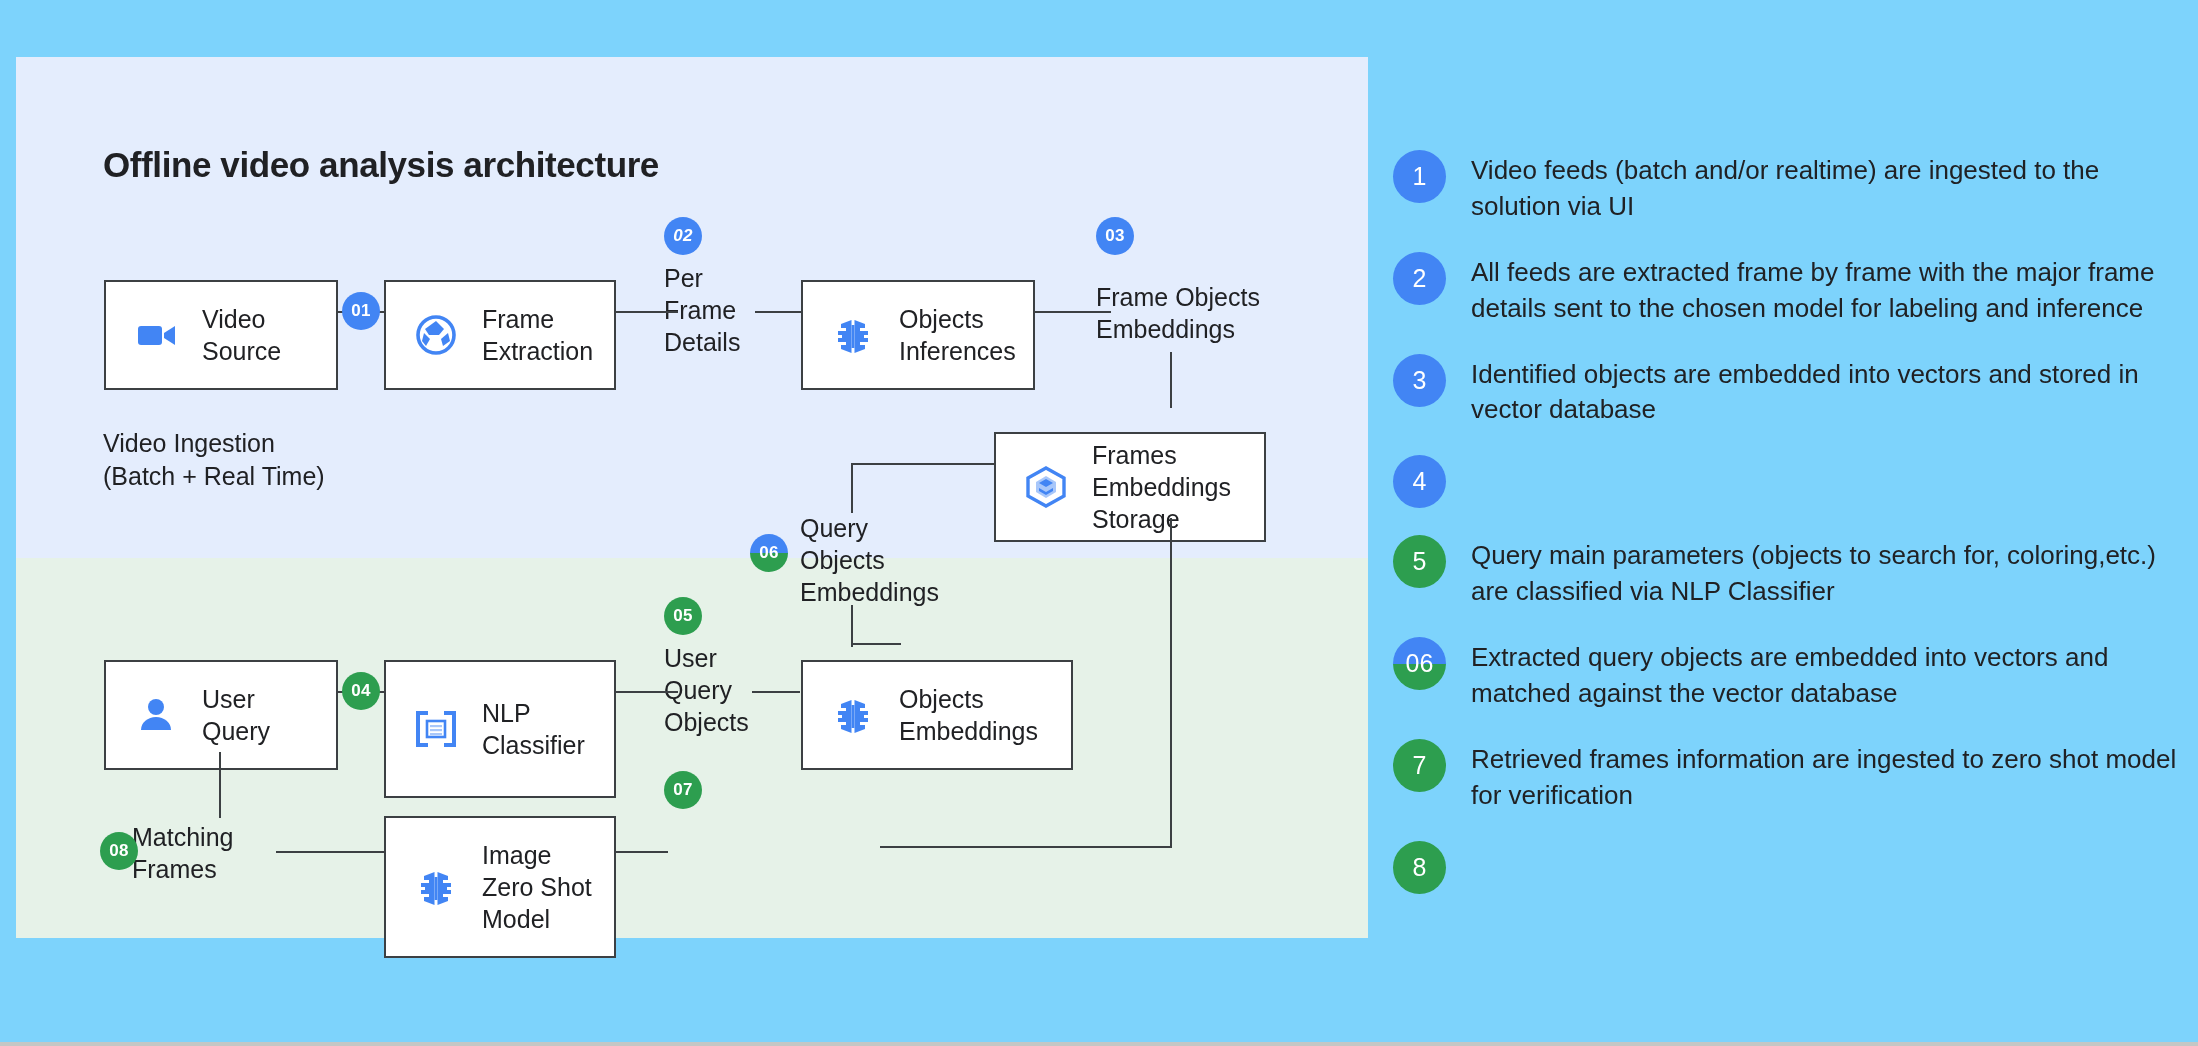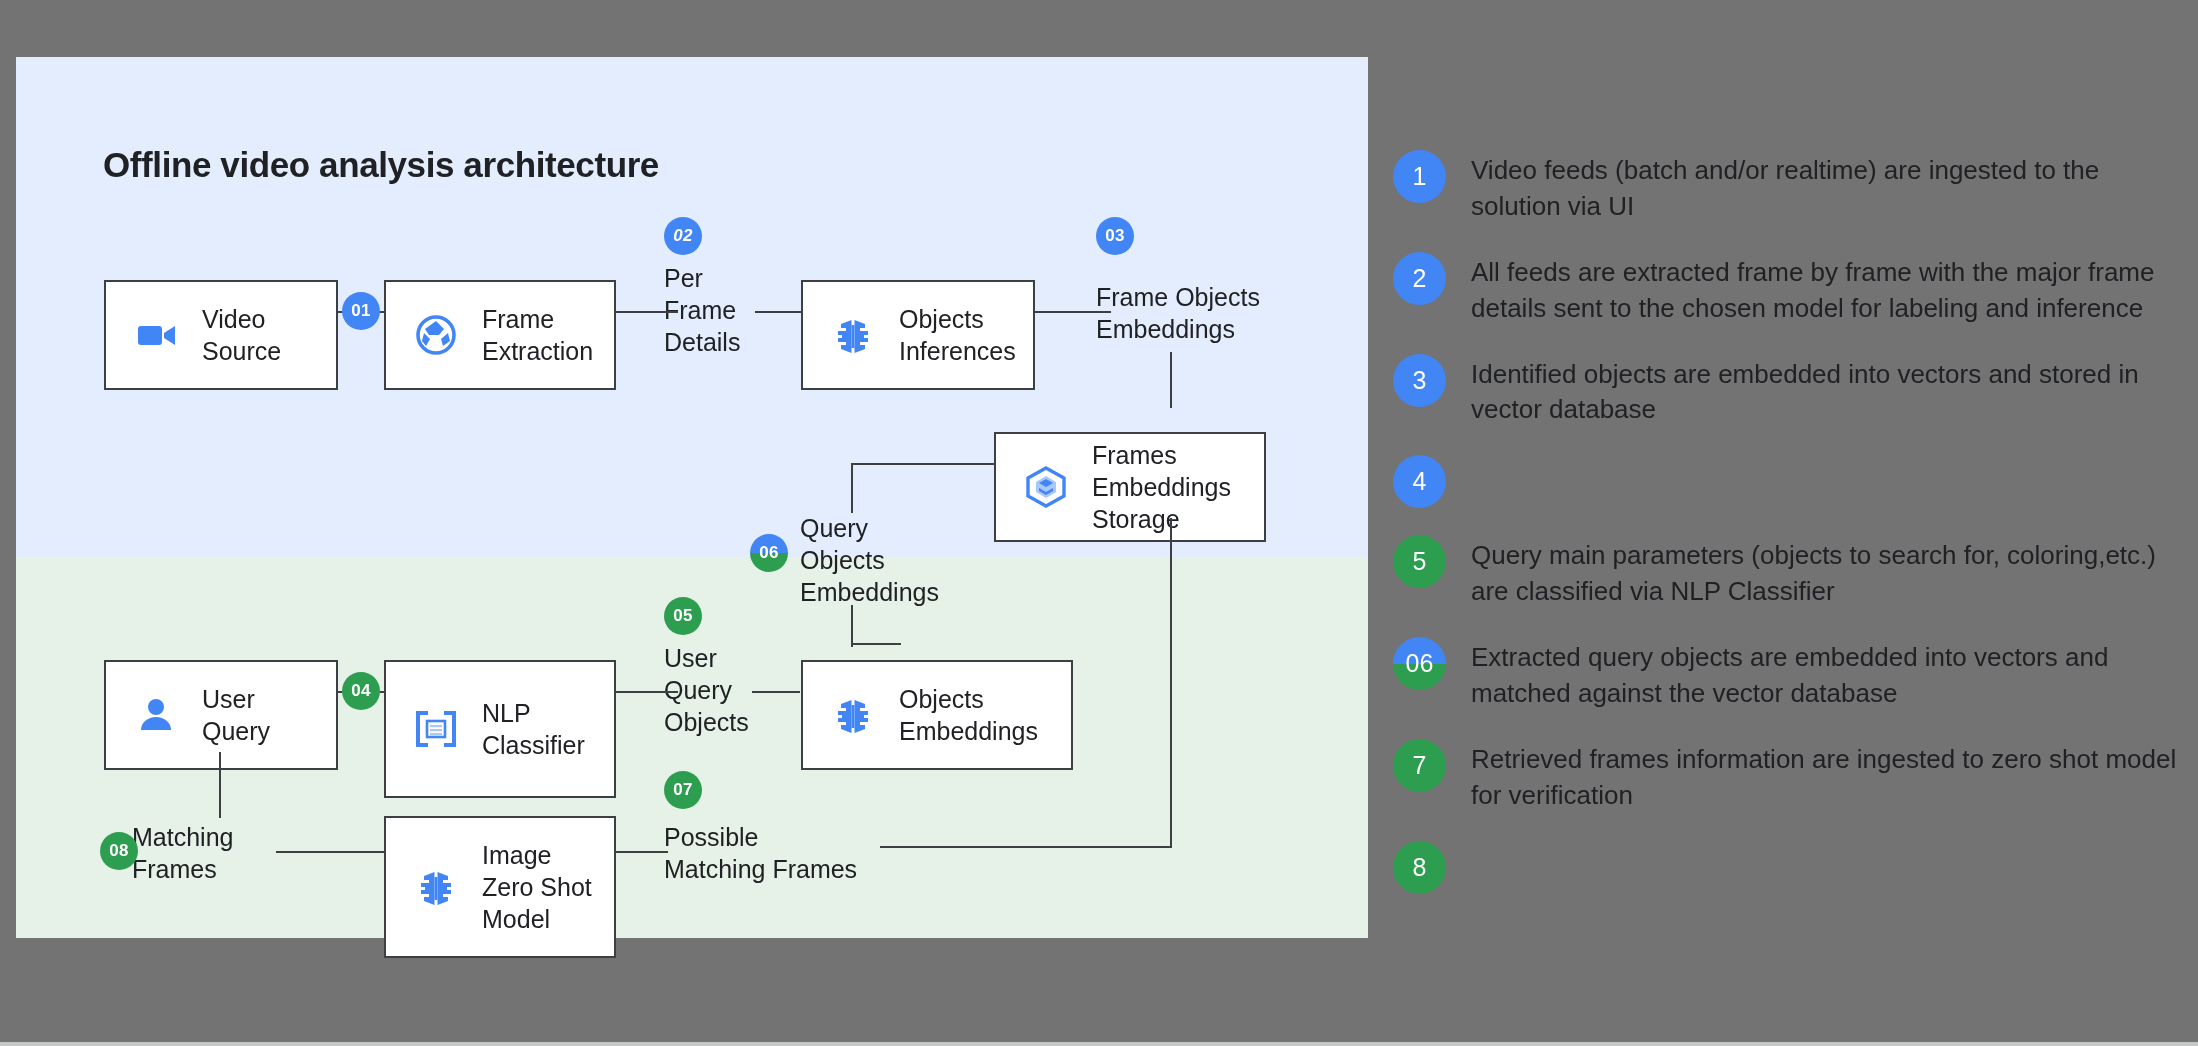--- a/index.html
+++ b/index.html
@@ -3,21 +3,21 @@
 <meta charset="utf-8">
 <style>
   * { box-sizing: border-box; }
   html, body {
     margin: 0; padding: 0;
     width: 2198px; height: 1046px;
     background: #ffffff;
     font-family: "Liberation Sans", sans-serif;
     overflow: hidden;
   }
-  #root { position: relative; width: 2198px; height: 1046px; background: #737373; }
+  #root { position: relative; width: 2198px; height: 1046px; background: #7dd3fc; }
 
   
   .band { position: absolute; left: 16px; width: 1352px; }
   .band-blue  { top: 57px;  height: 501px; background: #e4edfd; }
   .band-green { top: 558px; height: 380px; background: #e6f2e8; }
 
   
   .footer-rule { position: absolute; left: 0; bottom: 0; width: 2198px; height: 4px; background: #c4c7c5; }
 
   
@@ -226,25 +226,25 @@
 Frame
 Details</div>
   <div class="edge-label" style="left:1096px; top:281px;">Frame Objects
 Embeddings</div>
   <div class="edge-label" style="left:800px; top:512px;">Query
 Objects
 Embeddings</div>
   <div class="edge-label" style="left:664px; top:642px;">User
 Query
 Objects</div>
-  <div class="edge-label" style="left:664px; top:821px;">Possible
-Matching Frames</div>
   <div class="edge-label" style="left:132px; top:821px;">Matching
 Frames</div>
 
+  <div class="band-caption" style="left:103px; top:427px;">Video Ingestion
+(Batch + Real Time)</div>
 
   <div class="badge blue" style="left:342px;  top:292px;">01</div>
   <div class="badge blue" style="left:664px;  top:217px;font-style:italic;">02</div>
   <div class="badge blue" style="left:1096px; top:217px;">03</div>
   <div class="badge green" style="left:342px;  top:672px;">04</div>
   <div class="badge green" style="left:664px;  top:597px;">05</div>
   <div class="badge split" style="left:750px;  top:534px;">06</div>
   <div class="badge green" style="left:664px;  top:771px;">07</div>
   <div class="badge green" style="left:100px;  top:832px;">08</div>
 

